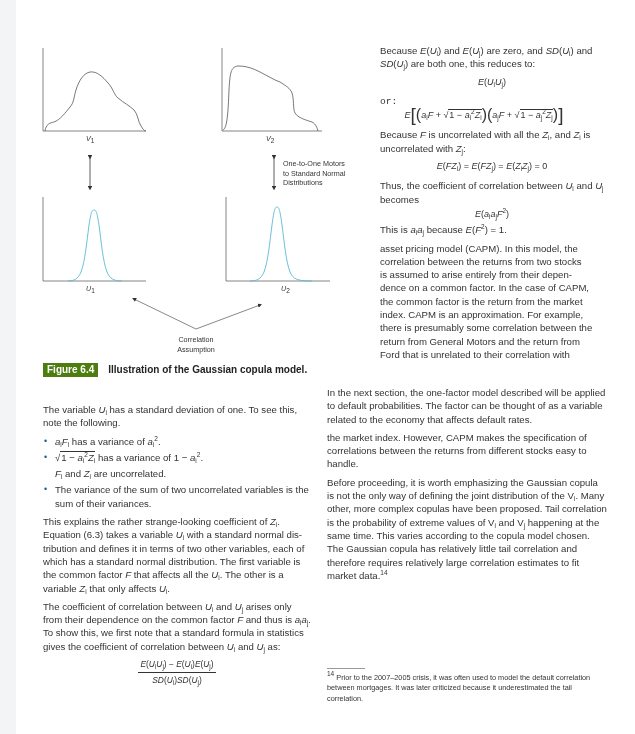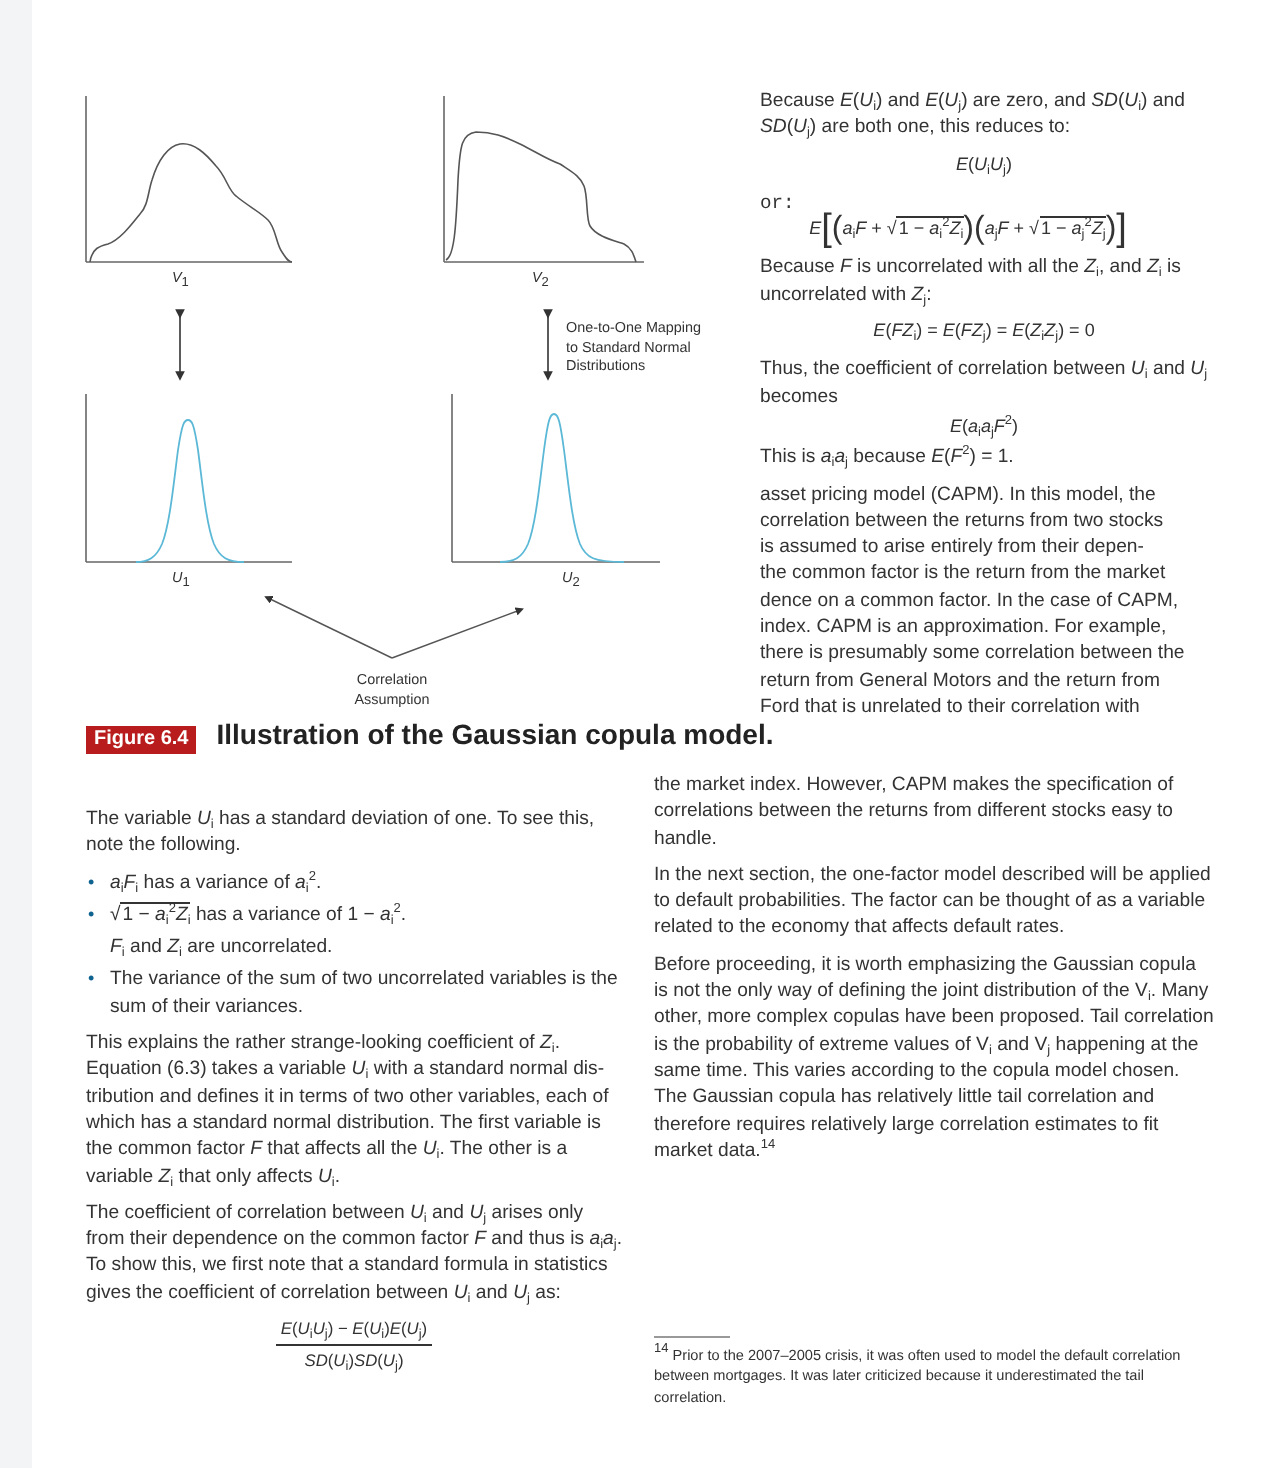--- a/index.html
+++ b/index.html
@@ -13,24 +13,24 @@
   .abs { position: absolute; }
   .txt { font-size: 9.6px; line-height: 13.3px; color: #333; }
   .txt p { margin: 0 0 5px 0; }
   i { font-style: italic; }
   sub { font-size: 6.5px; vertical-align: -2px; line-height: 0; }
   sup { font-size: 6.5px; vertical-align: 4px; line-height: 0; }
   .center { text-align: center; }
   .fig-svg { position: absolute; left: 0; top: 0; }
   .fig-label { font-size: 7.2px; color: #333; }
   .caption-box {
-    display: inline-block; background: #b91c1c; color: #fff; font-weight: bold;
+    display: inline-block; background: #4d7c0f; color: #fff; font-weight: bold;
     font-size: 10px; padding: 1px 4px; line-height: 12px;
   }
-  .caption-text { font-weight: bold; font-size: 14px; color: #222; margin-left: 10px; }
+  .caption-text { font-weight: bold; font-size: 10px; color: #222; margin-left: 10px; }
   ul.bullets { margin: 0 0 5px 0; padding: 0; list-style: none; }
   ul.bullets li { position: relative; padding-left: 12px; margin-bottom: 3px; }
   ul.bullets li.bul::before { content: "•"; position: absolute; left: 1px; top: 0; color: #0e6390; font-size: 9px; }
   .eq { font-size: 9px; text-align: center; margin: 4px 0 6px 0; }
   .frac { display: inline-block; text-align: center; font-size: 8.4px; }
   .frac .num { display: block; border-bottom: 0.8px solid #333; padding: 0 2px 1px 2px; }
   .frac .den { display: block; padding-top: 1px; }
   .sqrt { border-top: 0.8px solid #333; padding-left: 1px; }
   .footrule { position: absolute; left: 327px; top: 668px; width: 38px; height: 1px; background: #999; }
   .footnote { font-size: 7.3px; line-height: 10.3px; color: #333; }
@@ -79,21 +79,21 @@
   <line x1="196" y1="329" x2="134" y2="299" stroke="#555" stroke-width="0.7" marker-end="url(#ah)"></line>
   <line x1="196" y1="329" x2="260" y2="305" stroke="#555" stroke-width="0.7" marker-end="url(#ah)"></line>
 </svg>
 
 <div class="abs fig-label" style="left:86px; top:134px;"><i>V</i><sub>1</sub></div>
 <div class="abs fig-label" style="left:266px; top:134px;"><i>V</i><sub>2</sub></div>
 <div class="abs fig-label" style="left:86px; top:284px;"><i>U</i><sub>1</sub></div>
 <div class="abs fig-label" style="left:281px; top:284px;"><i>U</i><sub>2</sub></div>
 
 <div class="abs fig-label" style="left:283px; top:159px; line-height:9.6px;">
-  <div>One-to-One Mapping</div>
+  <div>One-to-One Motors</div>
   <div>to Standard Normal</div>
   <div>Distributions</div>
 </div>
 
 <div class="abs fig-label center" style="left:166px; top:335px; width:60px; line-height:10px;">
   <div>Correlation</div>
   <div>Assumption</div>
 </div>
 
 <div class="abs" style="left:43px; top:359px;">
@@ -127,31 +127,31 @@
   </div>
   <p>Because <i>F</i> is uncorrelated with all the <i>Z</i><sub>i</sub>, and <i>Z</i><sub>i</sub> is uncorrelated with <i>Z</i><sub>j</sub>:</p>
   <div class="eq"><i>E</i>(<i>FZ</i><sub>i</sub>) = <i>E</i>(<i>FZ</i><sub>j</sub>) = <i>E</i>(<i>Z</i><sub>i</sub><i>Z</i><sub>j</sub>) = 0</div>
   <p style="margin-bottom:2px;">Thus, the coefficient of correlation between <i>U</i><sub>i</sub> and <i>U</i><sub>j</sub> becomes</p>
   <div class="eq" style="margin:2px 0 2px 0;"><i>E</i>(<i>a</i><sub>i</sub><i>a</i><sub>j</sub><i>F</i><sup>2</sup>)</div>
   <p>This is <i>a</i><sub>i</sub><i>a</i><sub>j</sub> because <i>E</i>(<i>F</i><sup>2</sup>) = 1.</p>
   <div>
     <div>asset pricing model (CAPM). In this model, the</div>
     <div>correlation between the returns from two stocks</div>
     <div>is assumed to arise entirely from their depen-</div>
+    <div>dence on a common factor. In the case of CAPM,</div>
     <div>the common factor is the return from the market</div>
-    <div>dence on a common factor. In the case of CAPM,</div>
     <div>index. CAPM is an approximation. For example,</div>
     <div>there is presumably some correlation between the</div>
     <div>return from General Motors and the return from</div>
     <div>Ford that is unrelated to their correlation with</div>
   </div>
 </div>
 
 <div class="abs txt" style="left:327px; top:386px; width:280px;">
+  <p>In the next section, the one-factor model described will be applied to default probabilities. The factor can be thought of as a variable related to the economy that affects default rates.</p>
   <p>the market index. However, CAPM makes the specification of correlations between the returns from different stocks easy to handle.</p>
-  <p>In the next section, the one-factor model described will be applied to default probabilities. The factor can be thought of as a variable related to the economy that affects default rates.</p>
   <p><span>Before proceeding, it is worth emphasizing the Gaussian copula is not the only way of defining the joint distribution of the V</span><sub>i</sub><span>. Many other, more complex copulas have been proposed. Tail correlation is the probability of extreme values of V</span><sub>i</sub><span> and V</span><sub>j</sub><span> happening at the same time. This varies according to the copula model chosen. The Gaussian copula has relatively little tail correlation and therefore requires relatively large correlation estimates to fit market data.</span><sup>14</sup></p>
 </div>
 
 <div class="footrule"></div>
 <div class="abs footnote" style="left:327px; top:673px; width:272px;">
   <sup>14</sup> <span>Prior to the 2007–2005 crisis, it was often used to model the default correlation between mortgages. It was later criticized because it underestimated the tail correlation.</span>
 </div>
 
 </body></html>

